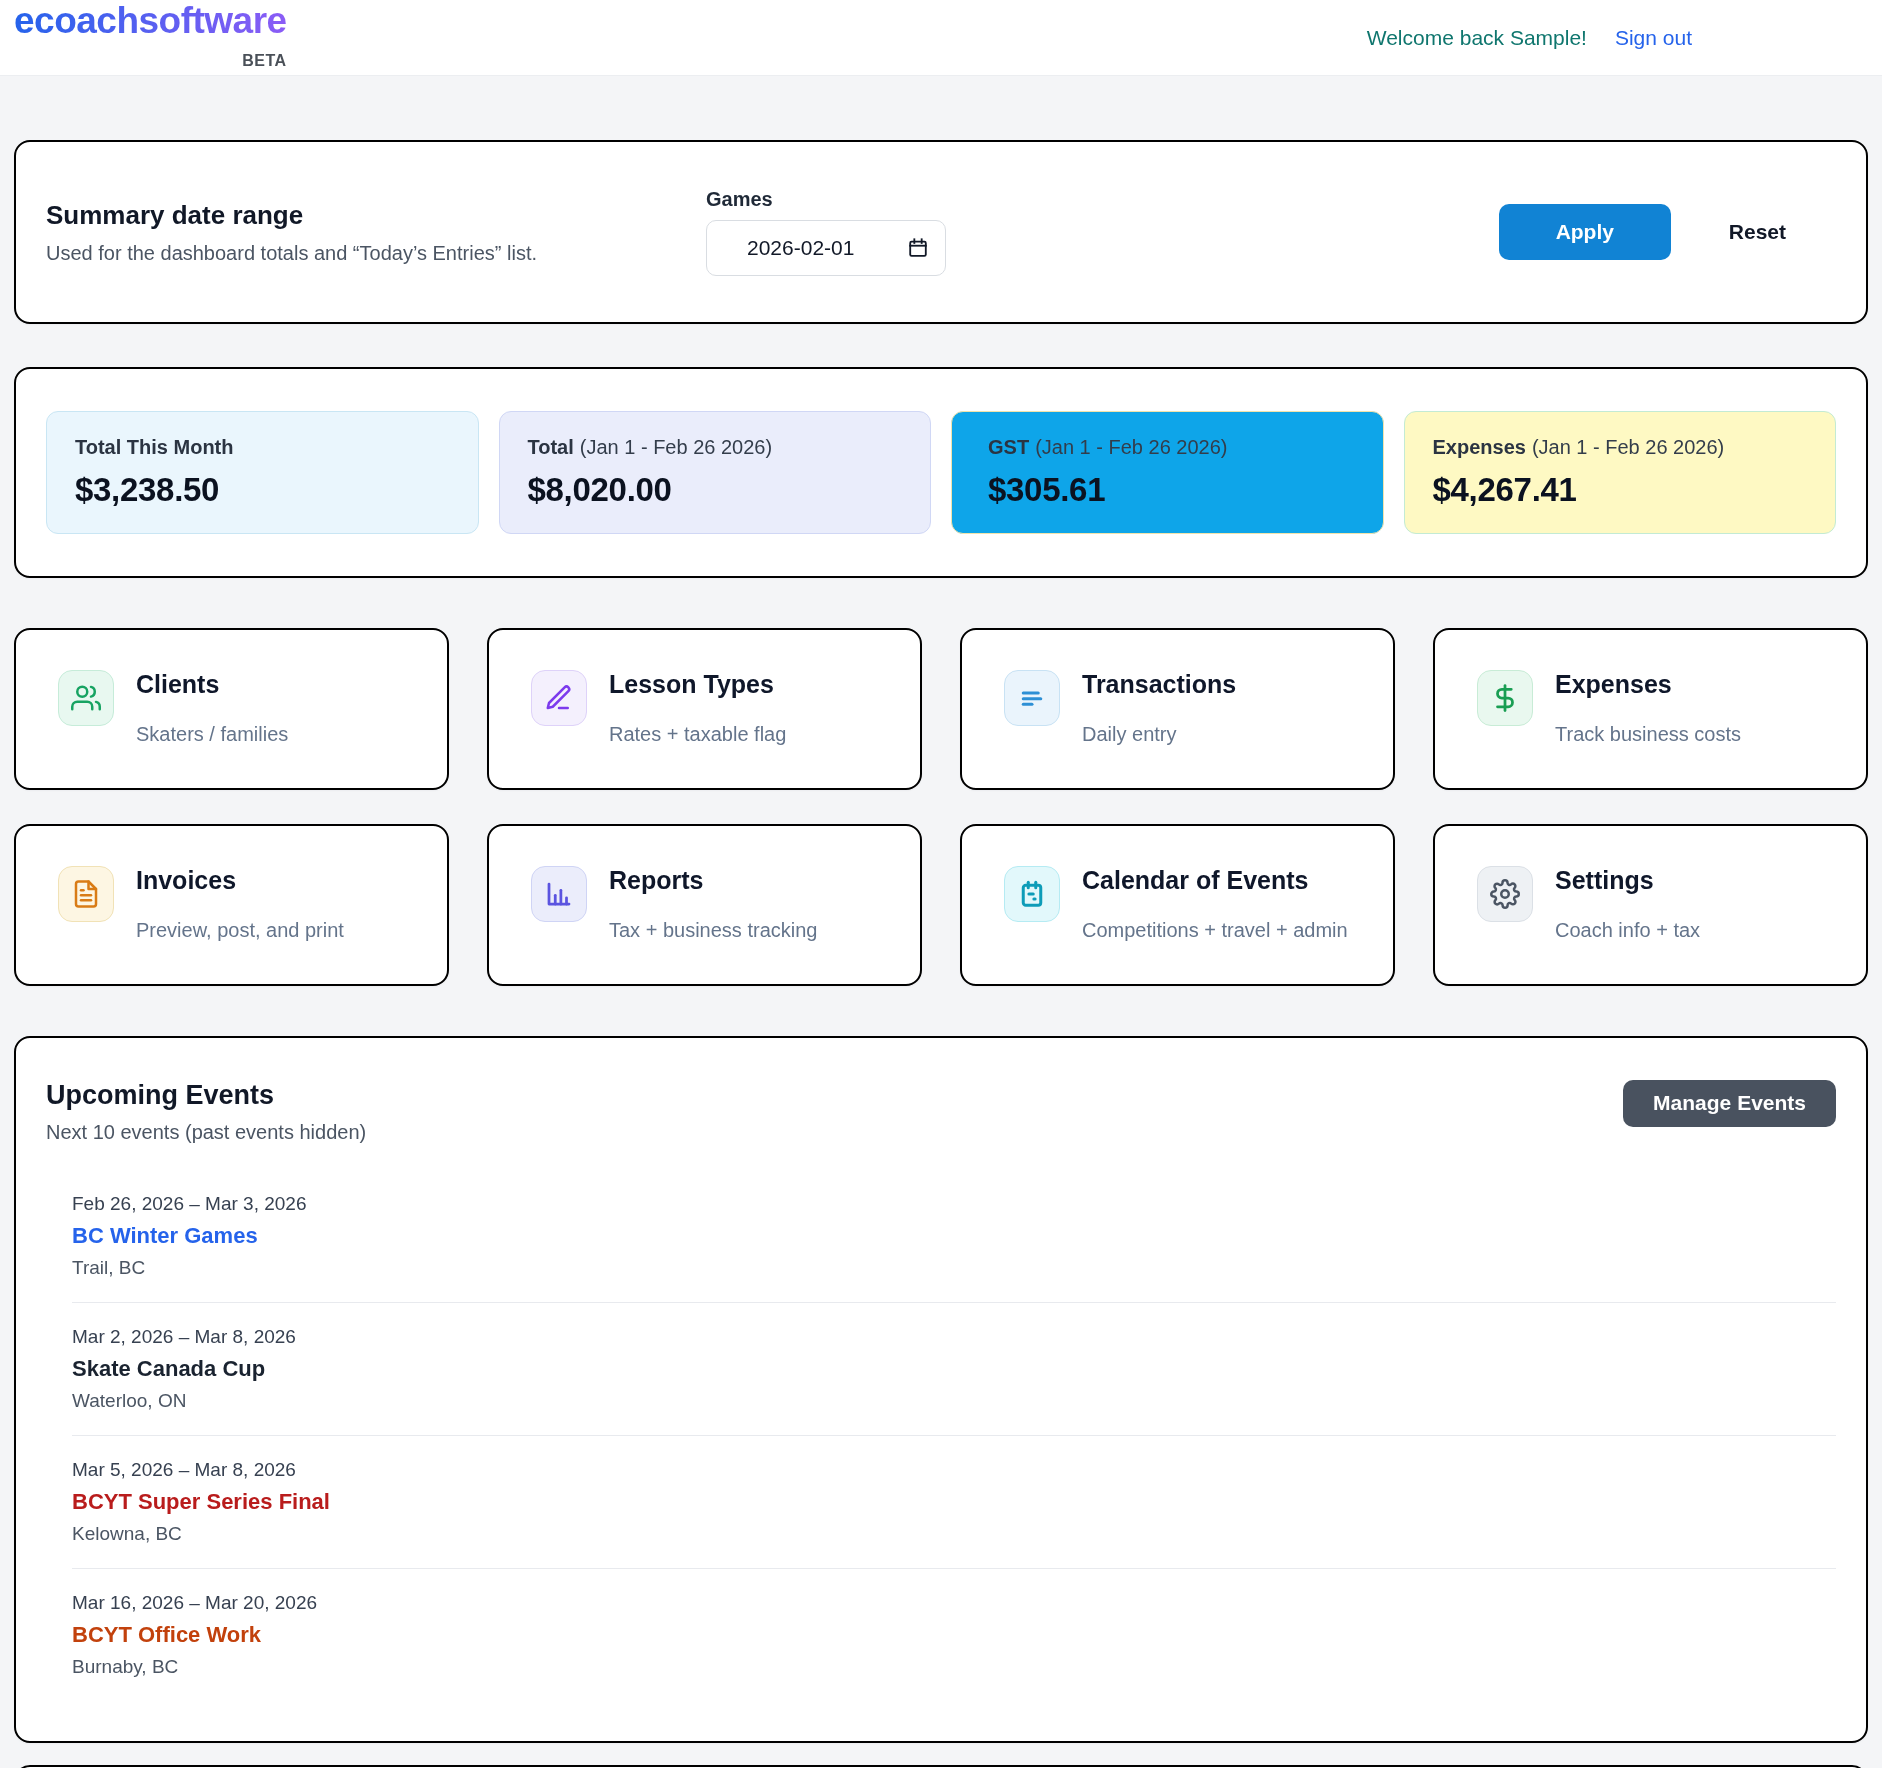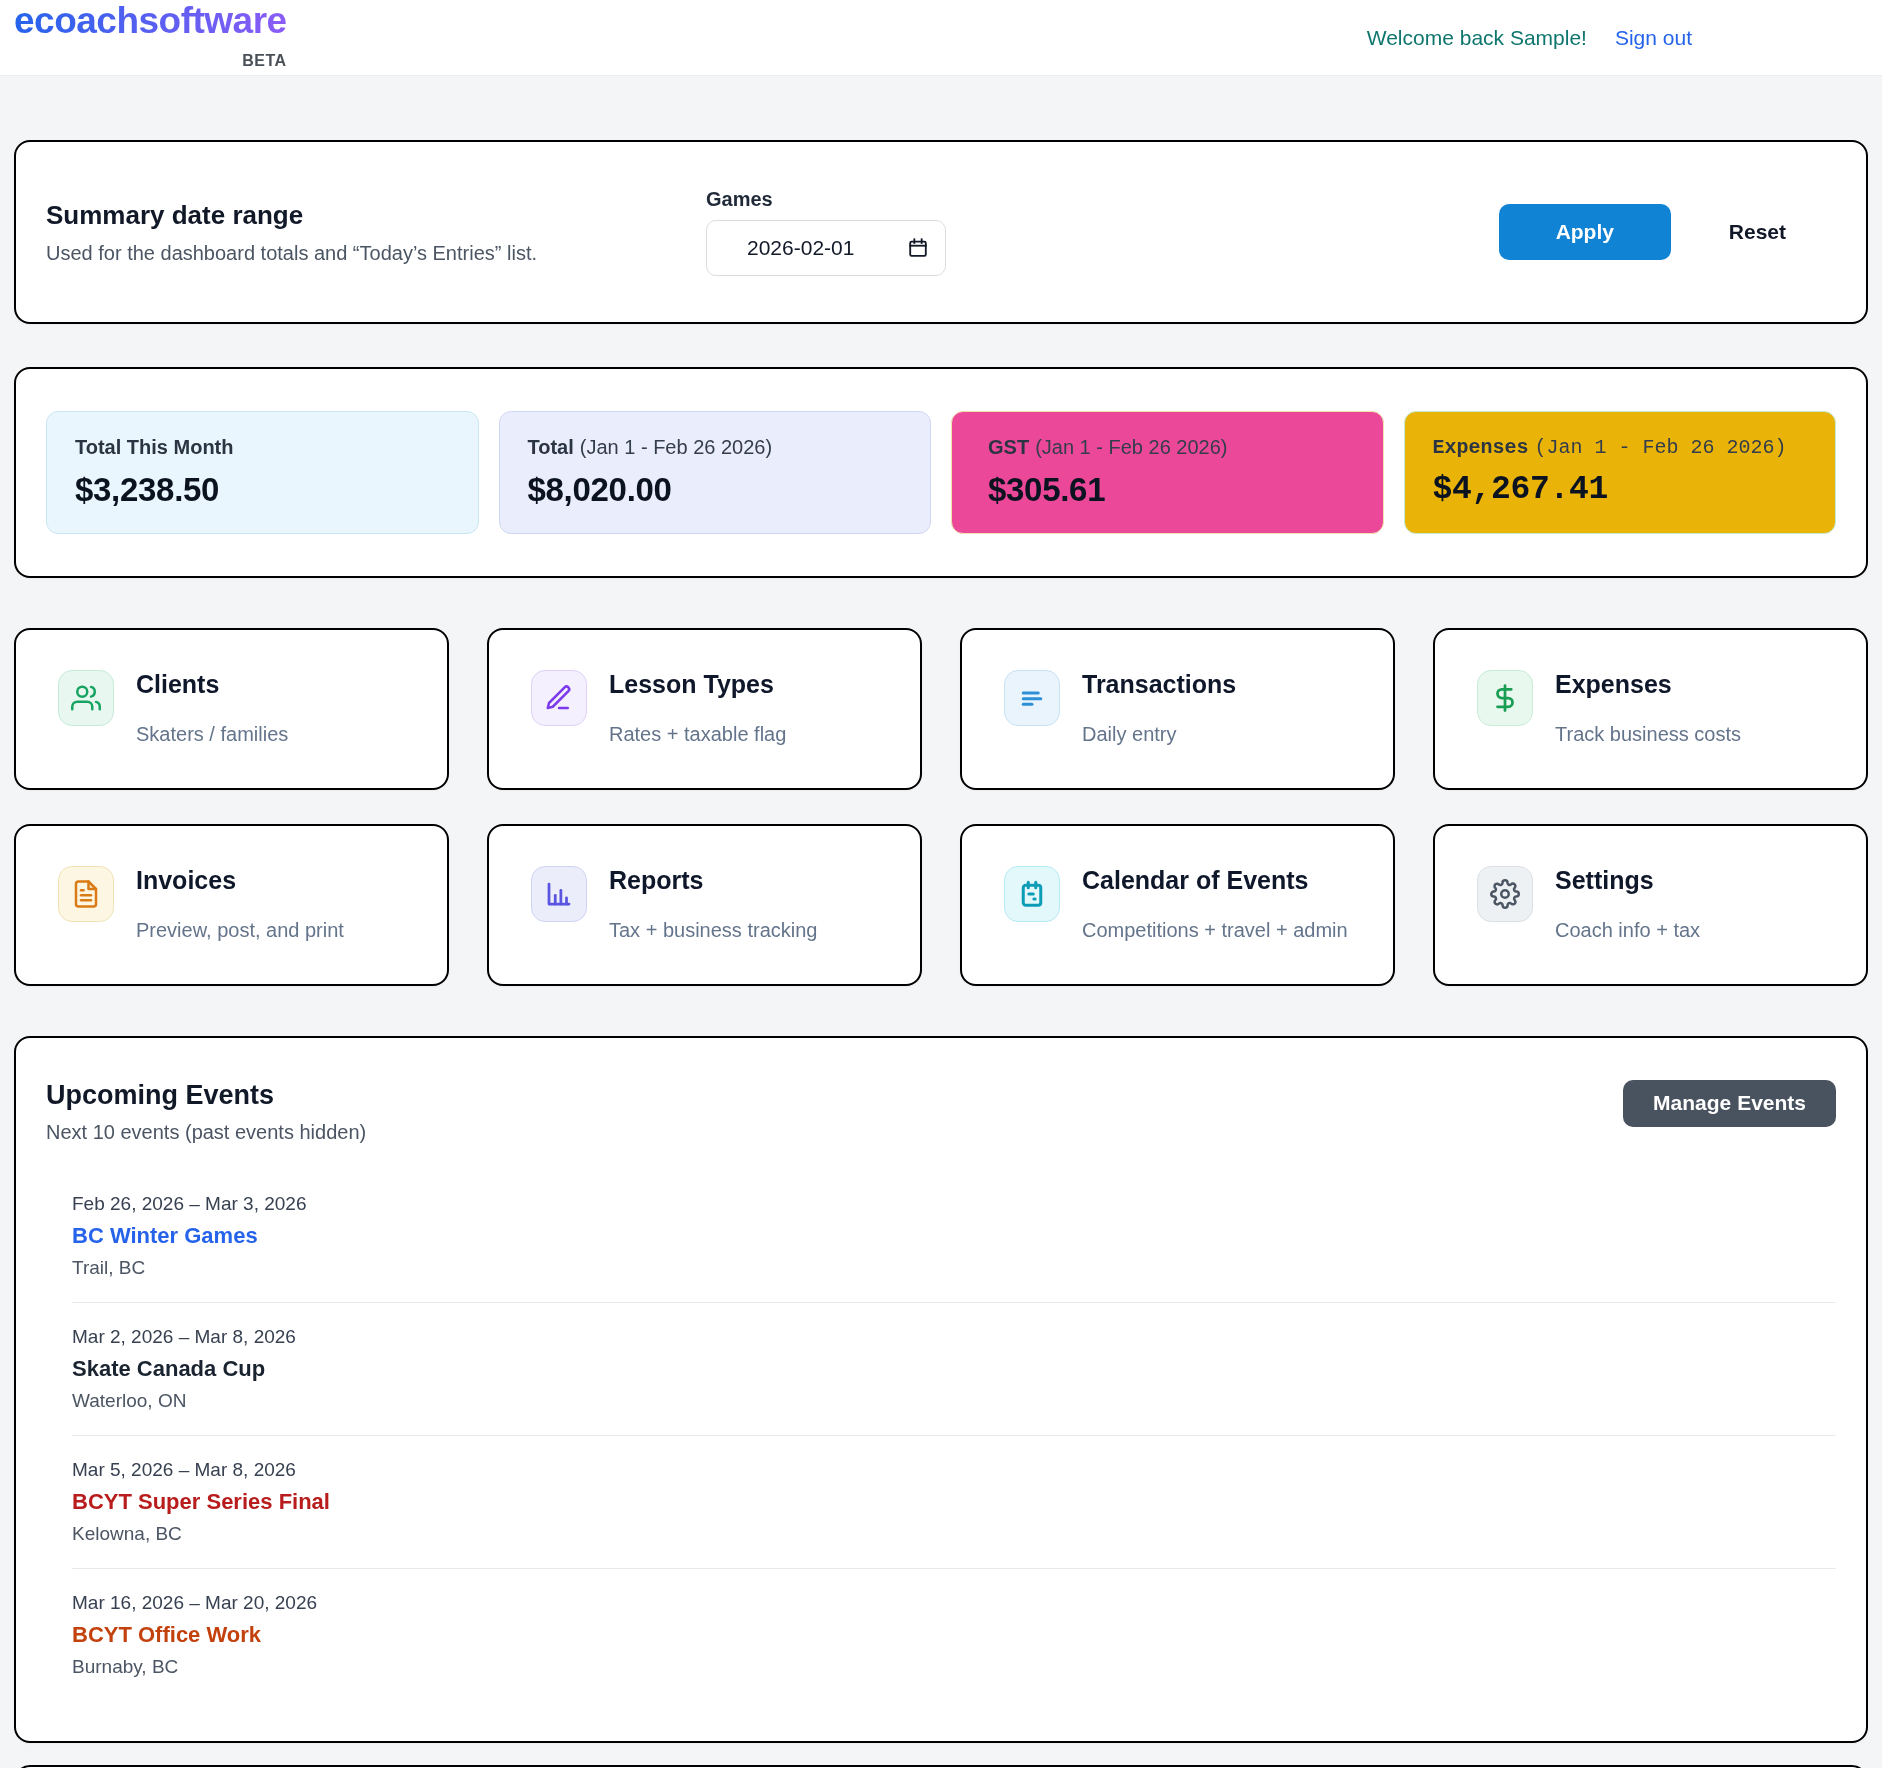--- a/index.html
+++ b/index.html
@@ -117,25 +117,25 @@
 
   <section class="card stats-card">
     <div class="stat-tile" style="background-color: rgb(234, 246, 253); border-color: rgb(201, 230, 244);">
       <div class="stat-label"><b>Total This Month</b><span class="lr"></span></div>
       <div class="stat-value">$3,238.50</div>
     </div>
     <div class="stat-tile" style="background-color: rgb(234, 237, 251); border-color: rgb(208, 215, 245);">
       <div class="stat-label"><b>Total</b><span class="lr">(Jan 1 - Feb 26 2026)</span></div>
       <div class="stat-value">$8,020.00</div>
     </div>
-    <div class="stat-tile" style="background-color: #ec4899; border-color: rgb(240, 227, 172); padding-left: 36px;">
+    <div class="stat-tile" style="background-color: #0ea5e9; border-color: rgb(240, 227, 172); padding-left: 36px;">
       <div class="stat-label"><b>GST</b><span class="lr">(Jan 1 - Feb 26 2026)</span></div>
       <div class="stat-value">$305.61</div>
     </div>
-    <div class="stat-tile" style="background-color: #eab308; border-color: rgb(195, 235, 212); font-family: Liberation Mono, monospace;">
+    <div class="stat-tile" style="background-color: #fef9c3; border-color: rgb(195, 235, 212);">
       <div class="stat-label"><b>Expenses</b><span class="lr">(Jan 1 - Feb 26 2026)</span></div>
       <div class="stat-value">$4,267.41</div>
     </div>
   </section>
 
   <section class="nav-grid">
 
     <a class="card nav-card">
       <span class="tile" style="color: rgb(23, 163, 98); background-color: rgb(232, 248, 240); border-color: rgb(198, 236, 217);">
         <svg viewBox="0 0 24 24" fill="none" stroke="currentColor" stroke-width="2" stroke-linecap="round" stroke-linejoin="round">

